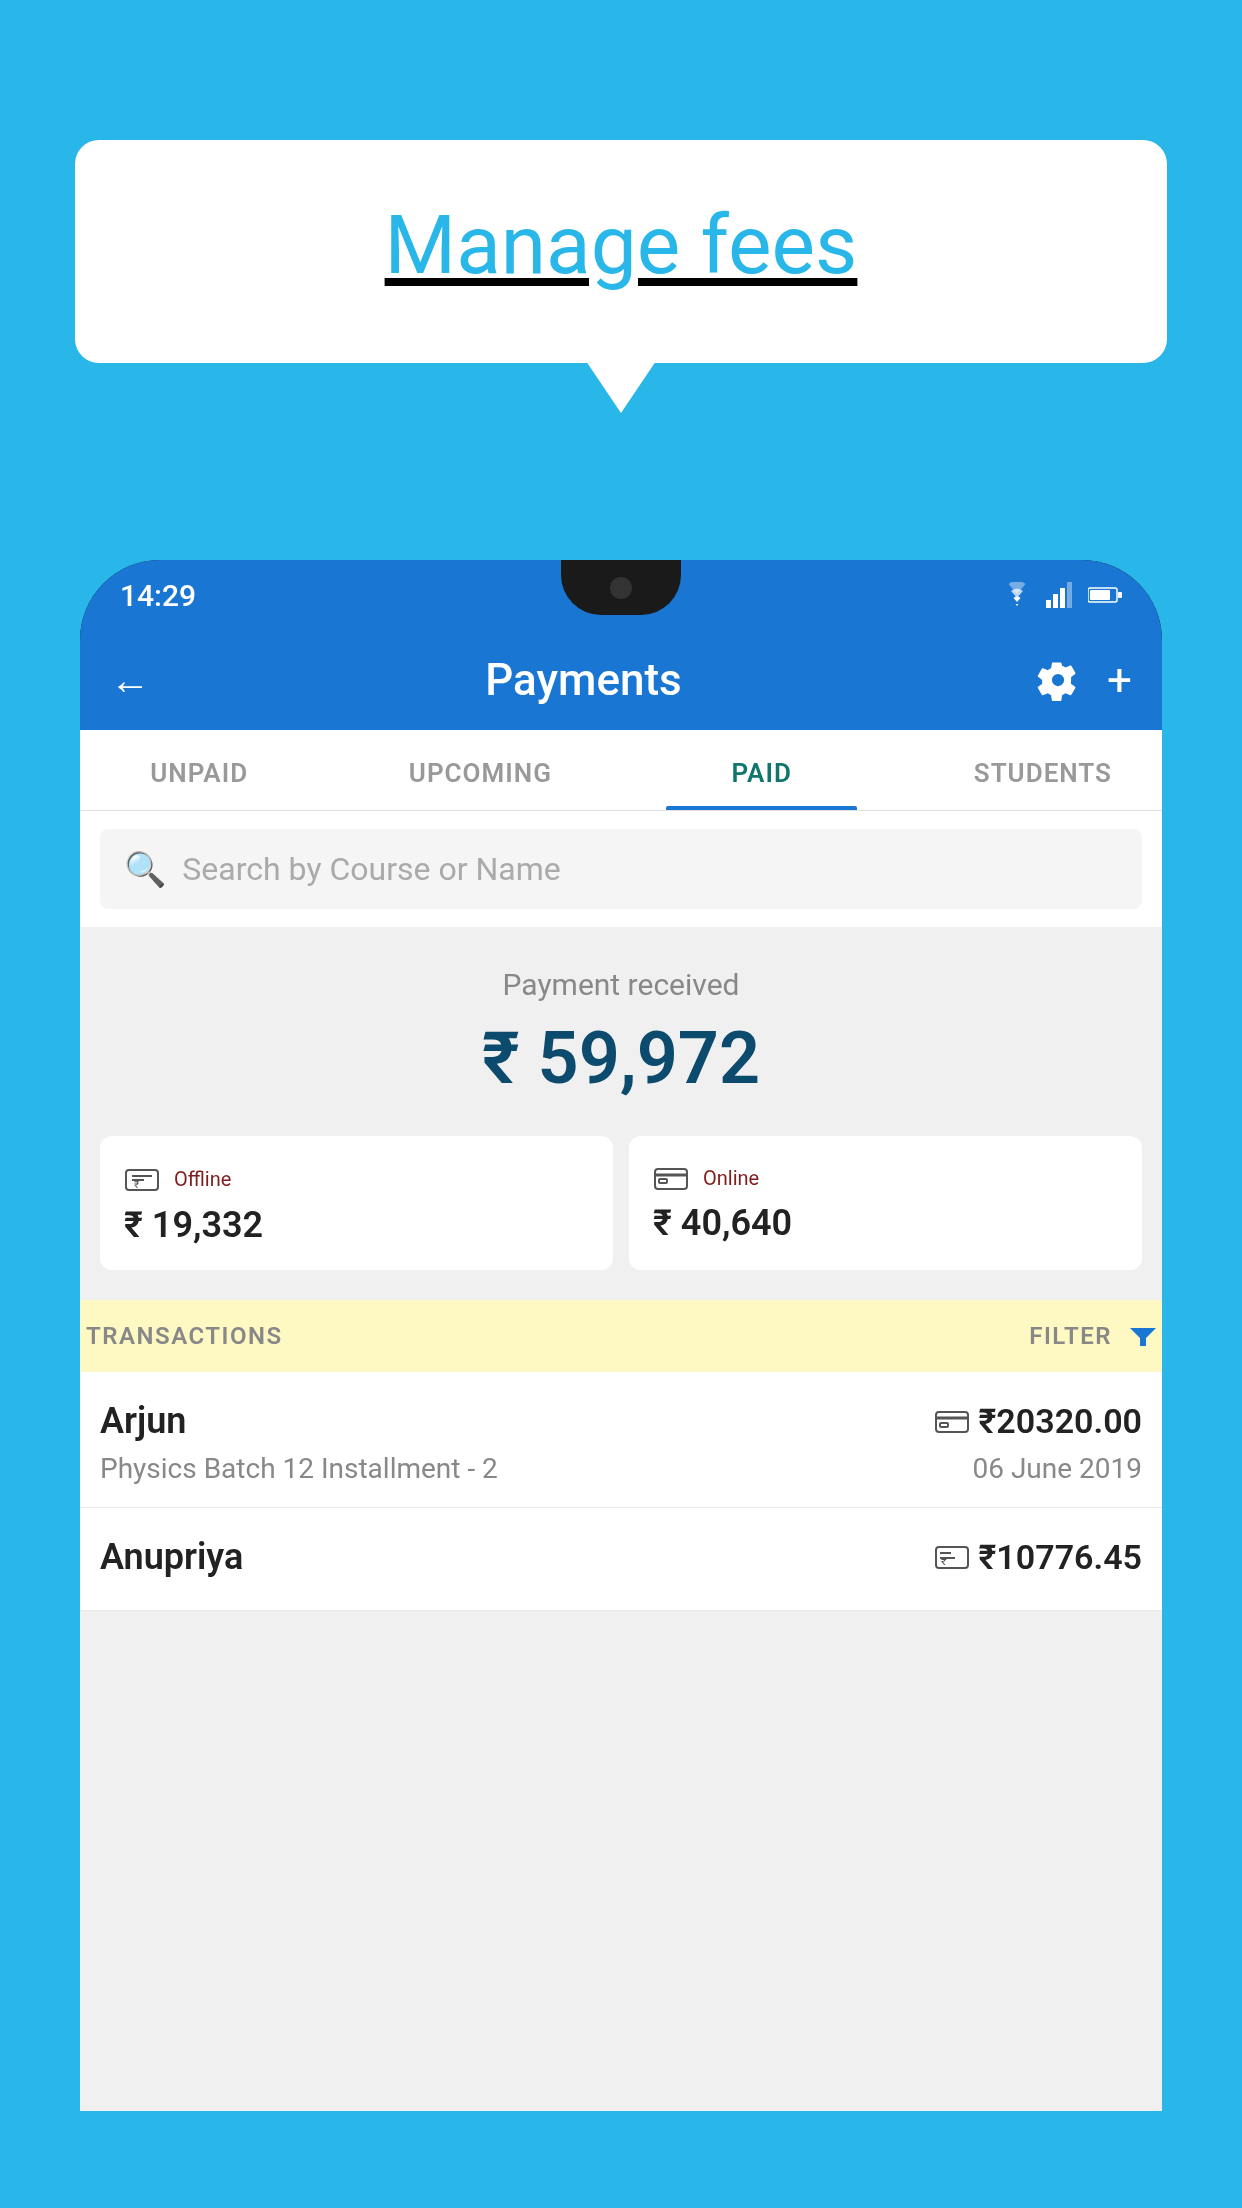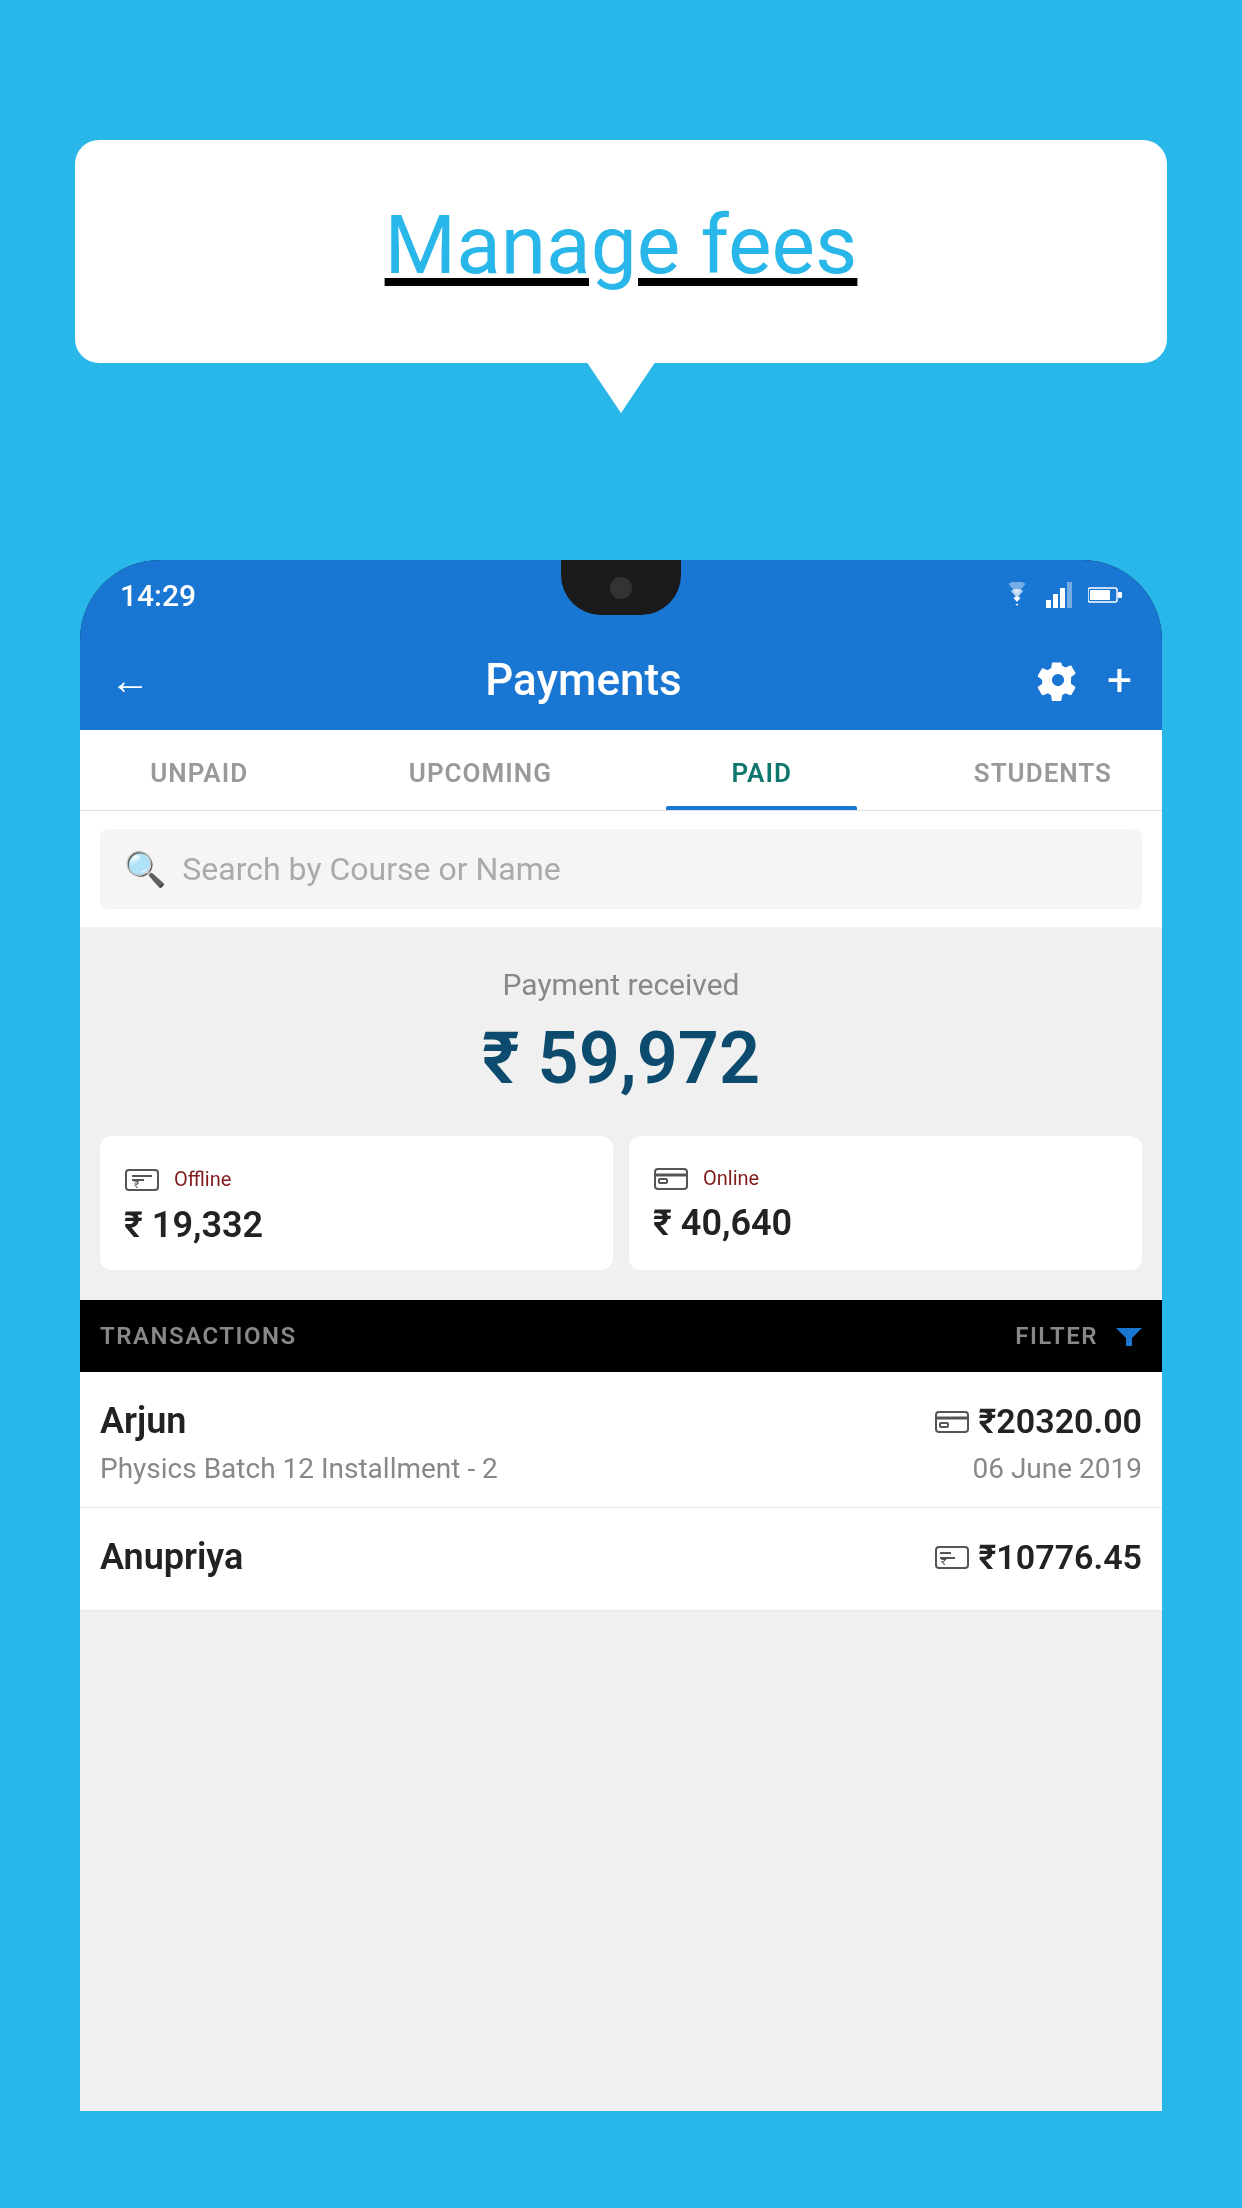--- a/index.html
+++ b/index.html
@@ -265,22 +265,22 @@
       font-weight: 600;
       color: #222;
       text-align: left;
     }
 
     
     .transactions-header {
       display: flex;
       align-items: center;
       justify-content: space-between;
-      padding: 22px 20px;
-      background: #000000;
+      padding: 22px 6px;
+      background: #fef9c3;
       text-align: right;
     }
 
     .transactions-label {
       font-size: 24px;
       font-weight: 600;
       color: #888;
       letter-spacing: 1.5px;
     }
 

